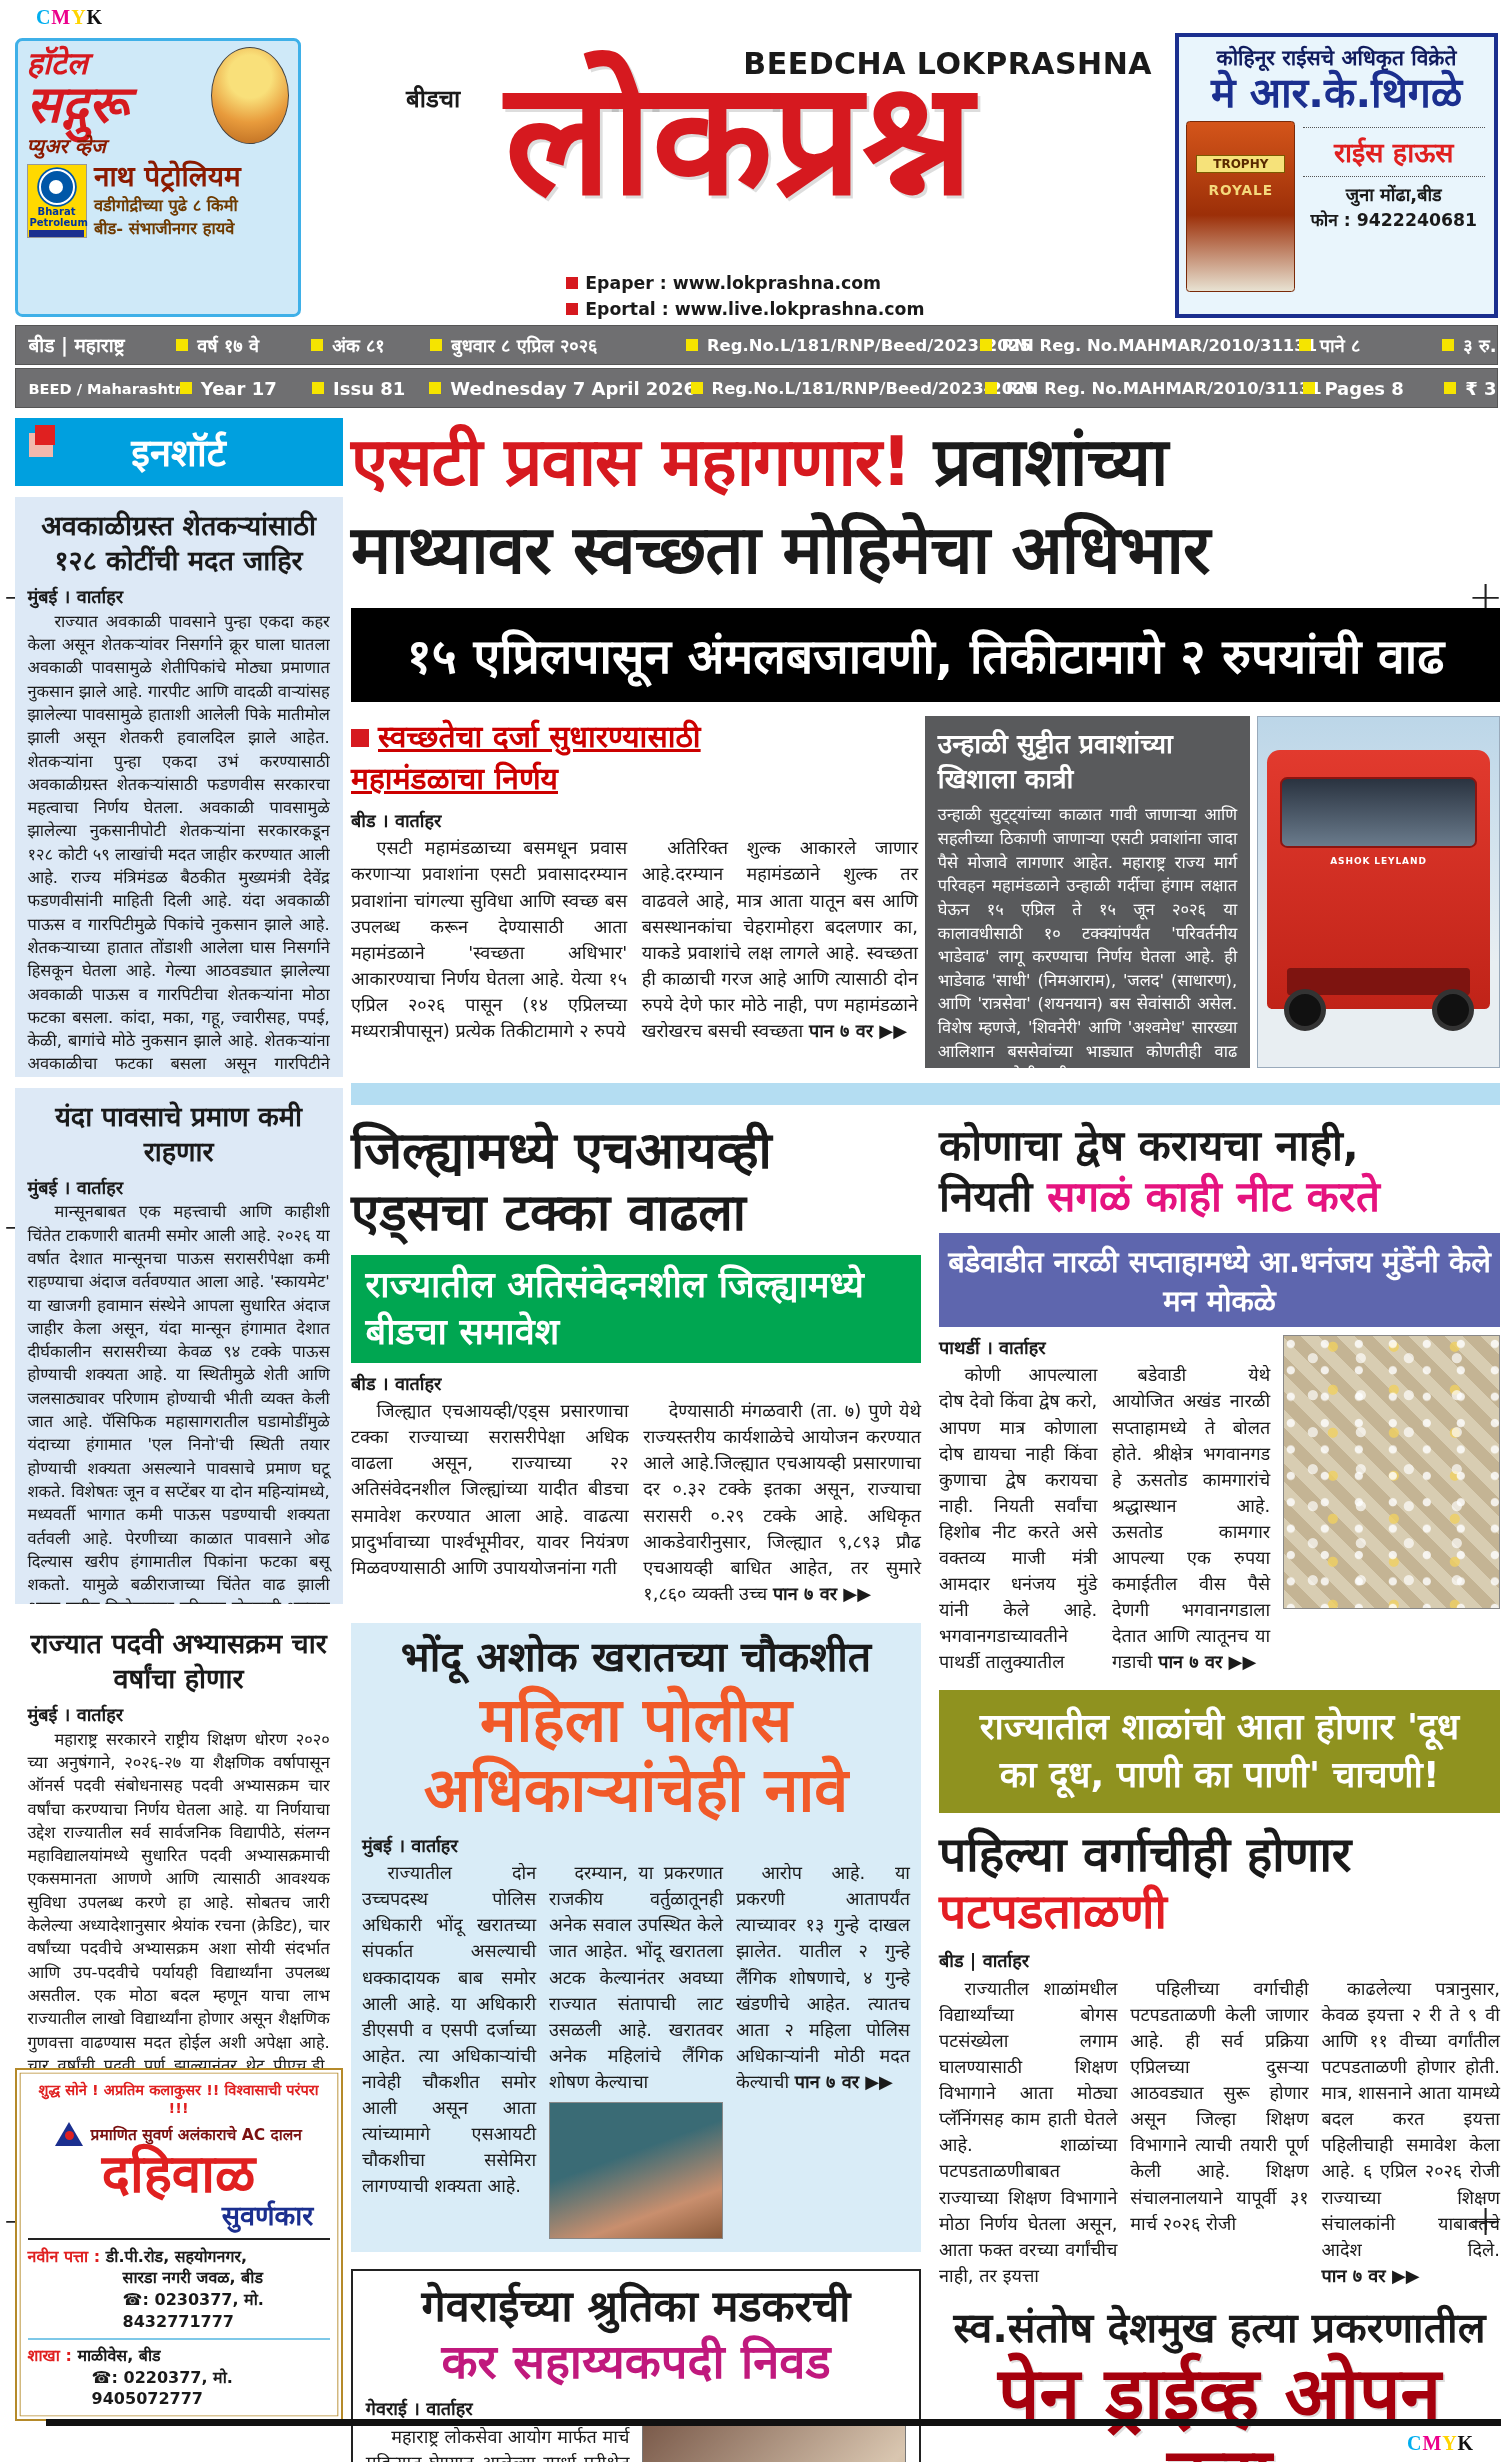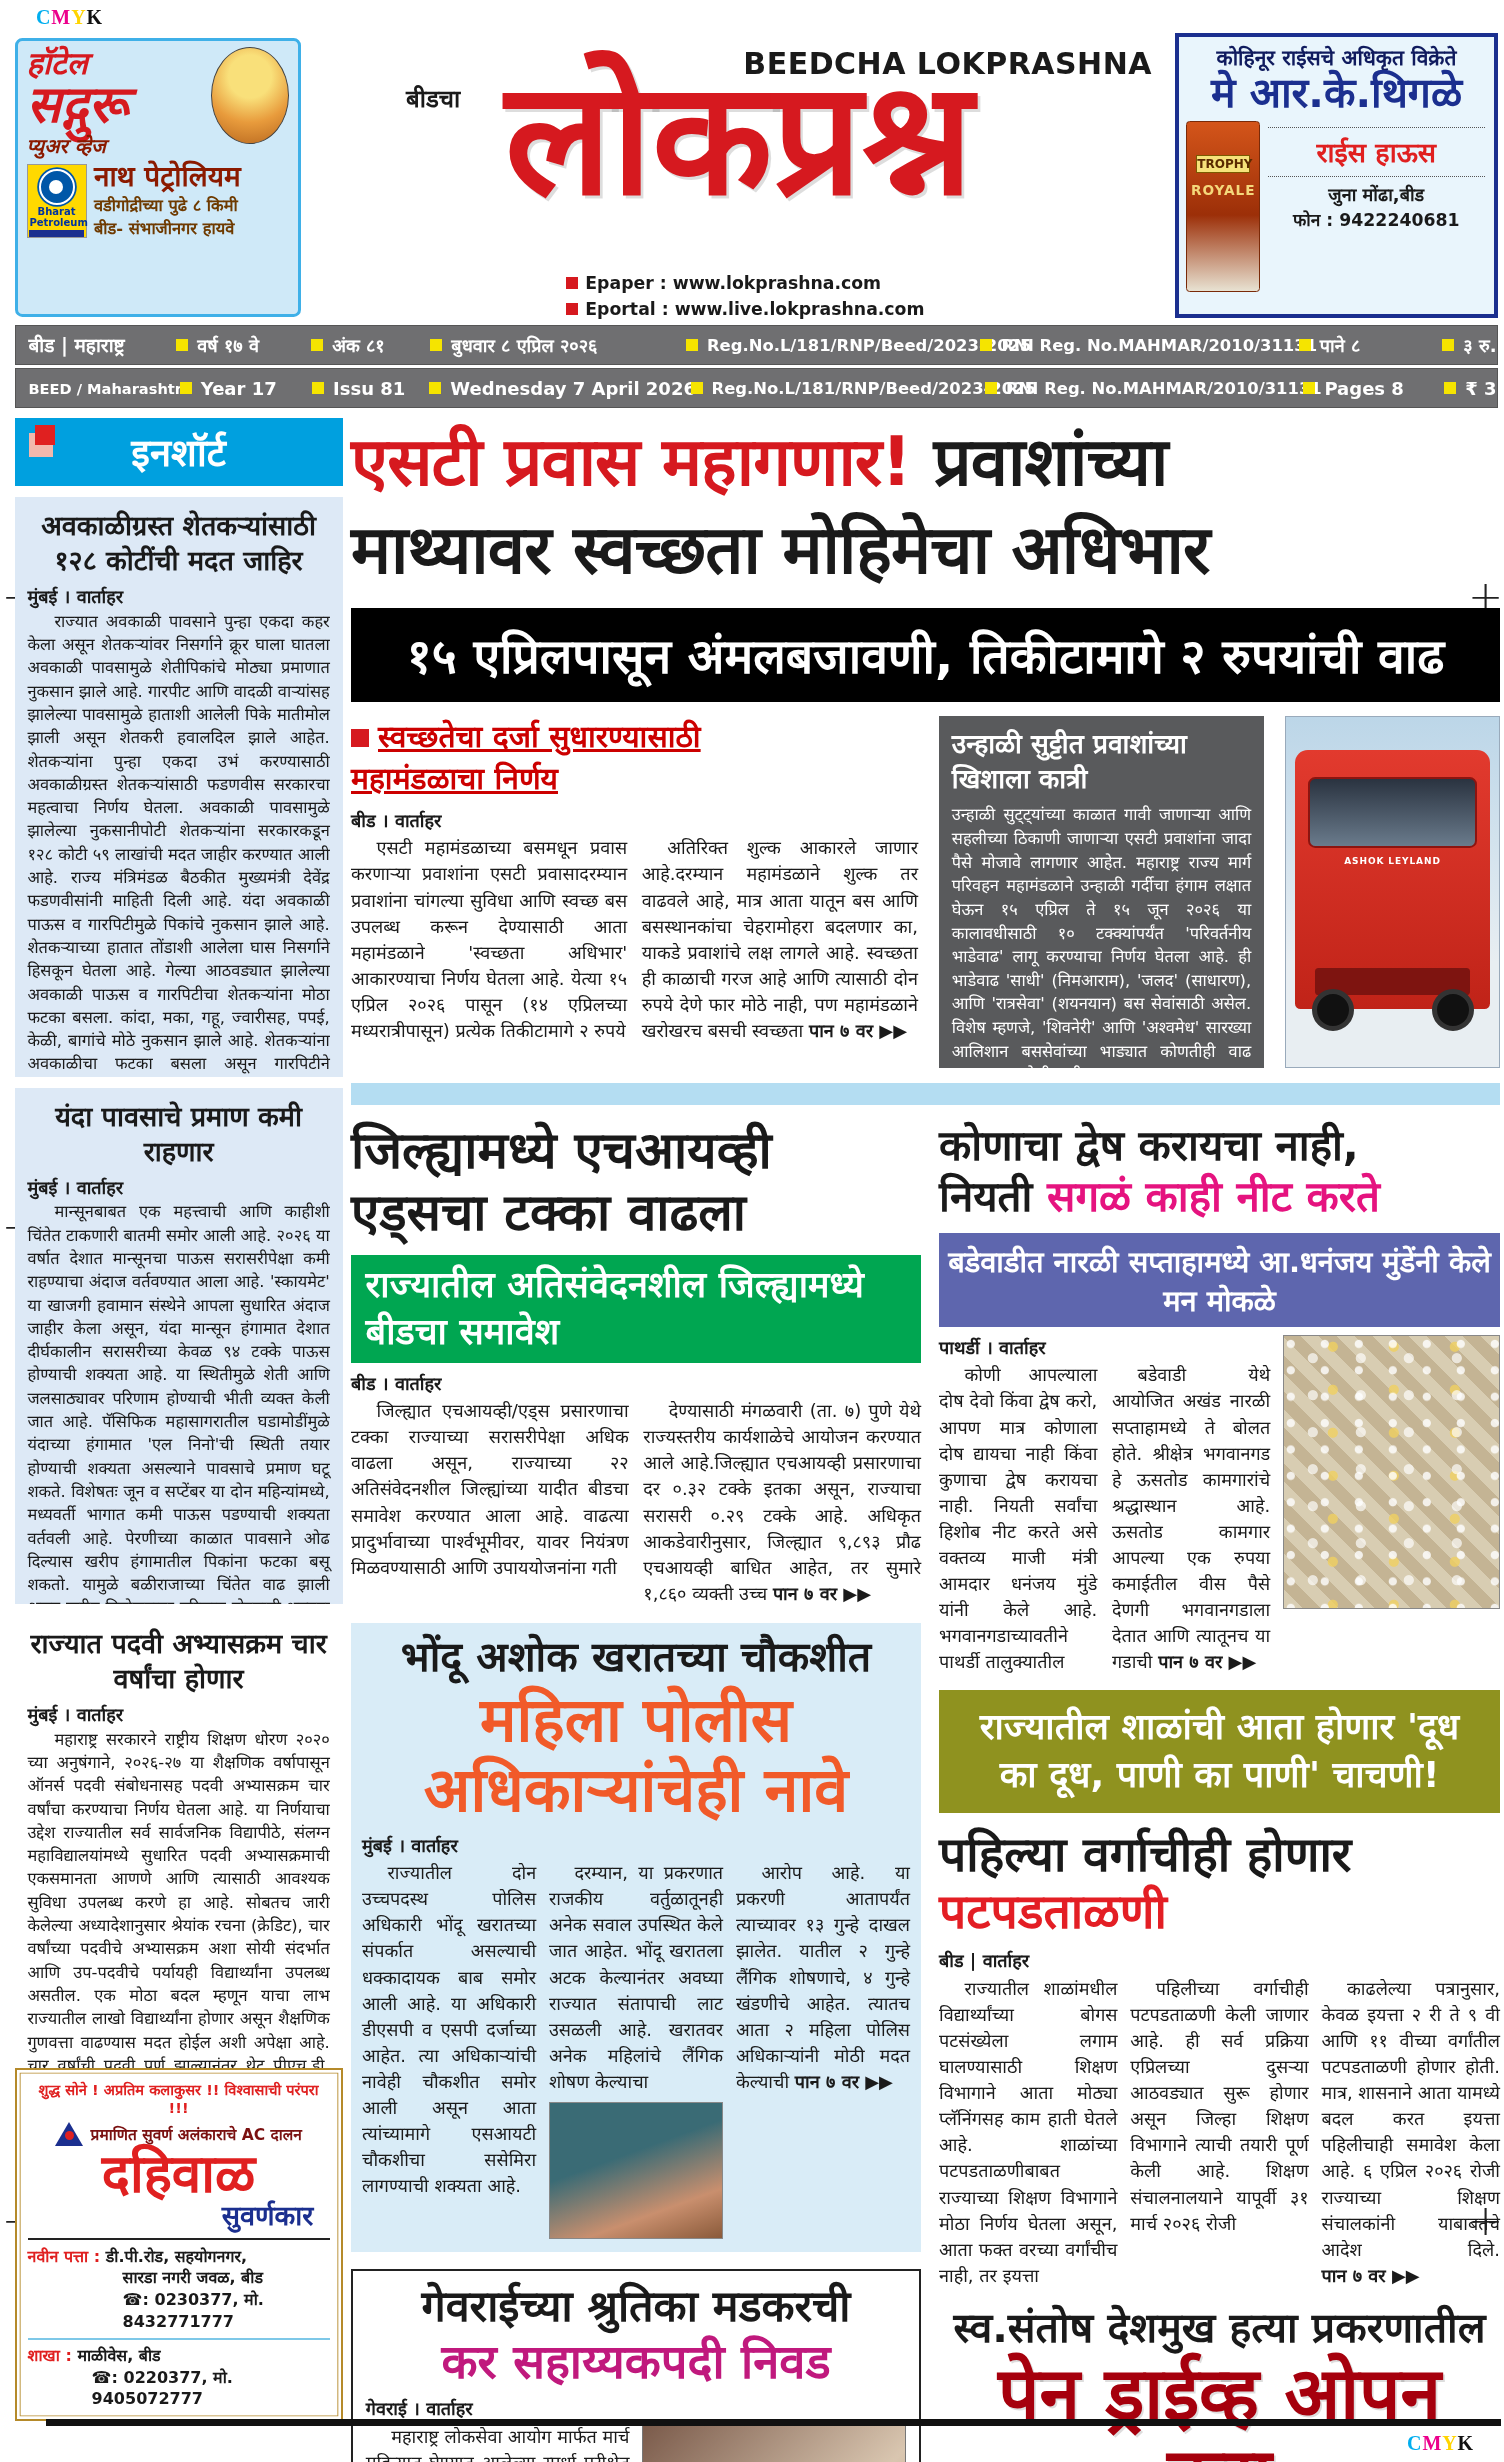--- a/index.html
+++ b/index.html
@@ -46,21 +46,21 @@
     font-size:157px; font-weight:bold; line-height:1.05; font-family:"DejaVu Sans", sans-serif;
     text-shadow:2.7px 2.7px 0 #00000022; }
   .mh-links { position:absolute; left:260px; bottom:1.8px; font-weight:bold; font-size:17.3px; line-height:1.5; }
   .rsq { display:inline-block; width:12px; height:12px; background:#d6191f; margin-right:7.3px; }
 
   .right-ad { left:1175px; top:33px; width:323px; height:285px; border:4.6px solid #1b2f8f;
     background:#e9f5fc; padding:5.5px 7.3px; overflow:hidden; }
   .ra1 { color:#101b5e; font-weight:bold; font-size:21px; text-align:center; }
   .ra2 { color:#1b2f8f; font-weight:bold; font-size:41px; text-align:center; line-height:1.1; }
   .ra-row { display:flex; gap:5.5px; margin-top:5.5px; }
-  .ra-bag { width:74px; height:171px; border-radius:3.6px; flex:none; position:relative;
+  .ra-bag { width:109px; height:171px; border-radius:3.6px; flex:none; position:relative;
     background:linear-gradient(180deg,#d4551a 0%, #9c2f08 55%, #e8e2d2 100%); border:0.9px solid #7a2a08; }
   .ra-bag .trophy { position:absolute; left:9px; top:33px; right:9px; background:#f6e27a; color:#5a2a00;
     font-weight:bold; font-size:12px; text-align:center; border:0.9px solid #7a5a00; padding:0.9px 0;}
   .ra-bag .royale { position:absolute; left:0; right:0; top:60px; color:#f4d87b; font-weight:bold;
     font-size:13.7px; text-align:center; letter-spacing:0.9px;}
   .ra-mid { flex:1; text-align:center; }
   .dotline { border-top:1.8px dotted #555; margin:5.5px 1.8px; }
   .ra-shop { color:#e02020; font-weight:bold; font-size:27px; }
   .ra-addr { font-weight:bold; font-size:18px; margin-top:3.6px; }
   .ra-phone { font-weight:bold; font-size:17.3px; margin-top:1.8px; }
@@ -101,21 +101,21 @@
   .g-hr2 { border-top:2.7px solid #7ec8e8; margin:5.5px 0; }
   .g-line { font-size:16px; font-weight:bold; line-height:1.35; }
   .g-line .lbl { color:#e02020; }
 
   
   .main { left:351px; top:418px; width:1149px; height:2006px; }
   .lead-h { font-weight:bold; font-size:67px; line-height:1.32; letter-spacing:-0.9px; }
   .lead-h .red { color:#d6191f; }
   .lead-bar { background:#000000; color:#fff; font-weight:bold; font-size:48px; text-align:center;
     padding:14.6px 0; margin-top:12.8px; }
-  .lead-cols { display:flex; gap:21px; margin-top:14.6px; height:352px; }
+  .lead-cols { display:flex; gap:7px; margin-top:14.6px; height:352px; }
   .lead-left { width:567px; }
   .redsub { color:#cc0000; font-weight:bold; font-size:30px; line-height:1.4; }
   .redsub .u { text-decoration:underline; }
   .redbul { display:inline-block; width:18px; height:18px; background:#d6191f; margin-right:9px; }
   .blacksub { font-weight:bold; font-size:25.5px; line-height:1.3; margin-top:9px; }
   .byline { font-weight:bold; font-size:18px; margin-top:7.3px; }
   .cols2 { display:flex; gap:14.6px; margin-top:3.6px; }
   .cols2 p, .cols3 p { margin:0; flex:1; font-size:18px; line-height:1.45; text-align:justify; text-indent:25.5px;
     font-family:"DejaVu Sans", sans-serif; }
   .cont { font-weight:bold; white-space:nowrap; }

